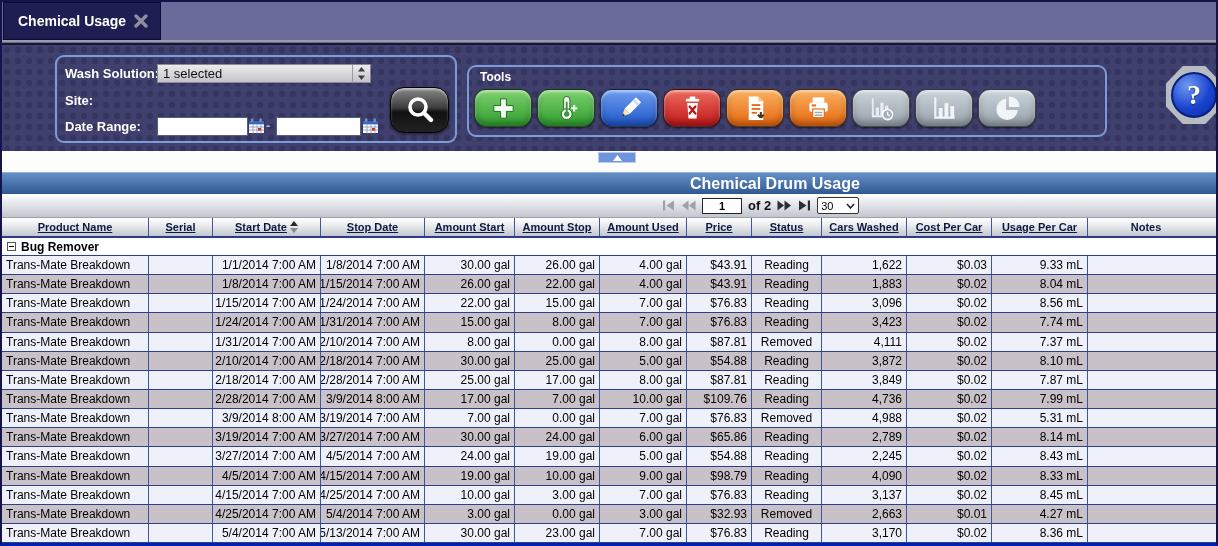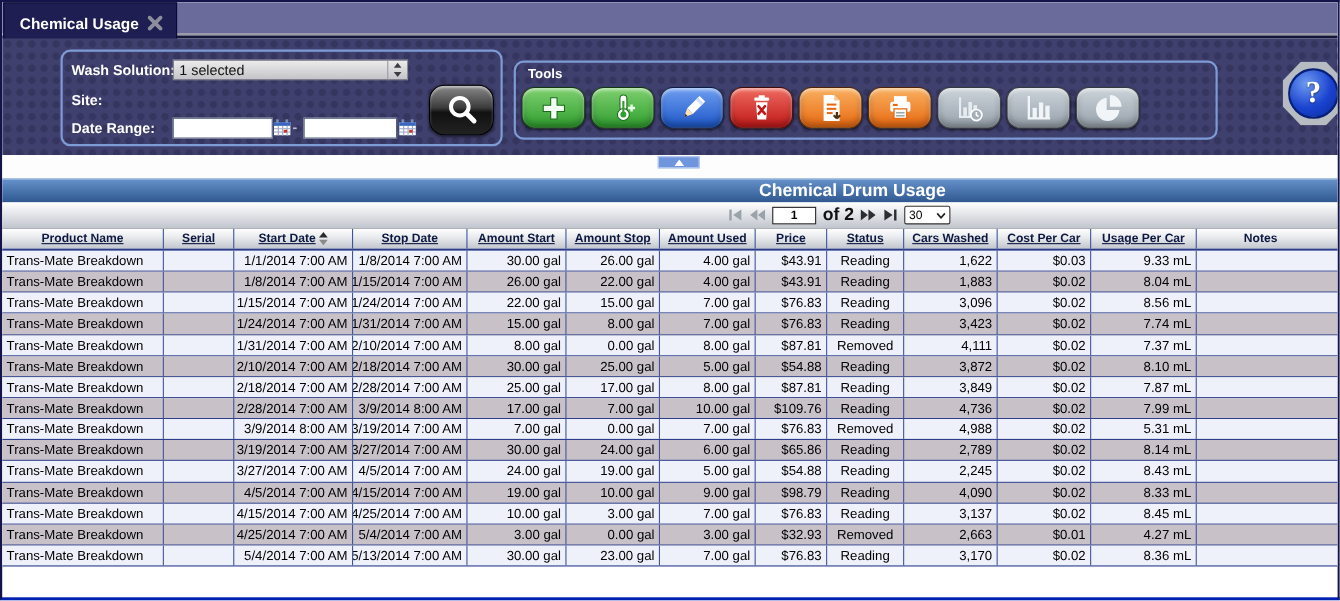--- a/index.html
+++ b/index.html
@@ -5,21 +5,21 @@
   * { margin:0; padding:0; box-sizing:border-box; }
   body { font-family:"Liberation Sans", sans-serif; background:#fff; }
   .app{
     position:relative; width:1218px; height:546px;
     border-left:2px solid #14144a; border-right:2px solid #14144a;
     border-top:2px solid #14144a; border-bottom:3px solid #0020b0;
     overflow:hidden; background:#fff;
     --cols:147px 64px 108px 104px 90px 85px 87px 65px 70px 85px 85px 96px 128px;
   }
   
-  .tabstrip{ height:28px; background:#6a6a9b; display:flex; }
+  .tabstrip{ height:38px; background:#6a6a9b; display:flex; }
   .tab{ margin-left:1px; height:38px; background:#1e1e52; border:1px solid #0b0b35;
         display:flex; align-items:center; gap:8px; padding:0 12px 0 14px; cursor:pointer; }
   .tab-title{ color:#fff; font-weight:bold; font-size:14px; }
   .strip-divider{ height:5px;
     background:linear-gradient(#9b9bac 0 40%, #6d6d80 40% 60%, #15153a 60% 100%); }
   
   .toolbar{ position:relative; height:106px; background-color:#40406e;
     background-image:radial-gradient(circle at 5px 5px, #35355f 3px, transparent 3.6px);
     background-size:11px 11px; }
   .panelbox{ position:absolute; border:2px solid #7d9cd6; border-radius:9px; }
@@ -74,21 +74,21 @@
     background:linear-gradient(#6590c9,#2e588f); border-top:1px solid #8fb2dd; }
   .grid-title span{ position:absolute; left:688px; top:0; line-height:21px;
     color:#fff; font-weight:bold; font-size:16px; }
   .pager{ position:relative; height:24px; background:linear-gradient(#ffffff,#c2c6ce);
     border-bottom:1px solid #9aa0a8; }
   .pager-controls{ position:absolute; left:660px; top:0; height:23px;
     display:flex; align-items:center; gap:6px; }
   .pg-btn{ background:none; border:none; padding:0; line-height:0; cursor:pointer; }
   .pg-input{ width:40px; height:16px; border:1px solid #222; font-size:11px; font-weight:bold;
     text-align:center; background:#fff; }
-  .pg-of{ font-size:16px; font-weight:bold; color:#111; }
+  .pg-of{ font-size:13px; font-weight:bold; color:#111; }
   .pg-select{ width:42px; height:17px; border:1px solid #333; border-radius:2px; background:#fff;
     display:flex; align-items:center; font-size:11px; padding:0 3px; cursor:pointer; }
   .pg-select svg{ margin-left:auto; }
   
   .grid-header{ display:grid; grid-template-columns:var(--cols); height:20px;
     background:linear-gradient(#ffffff, #e7e9ec 45%, #c2c6ce);
     border-bottom:2px solid #2b3c8a; }
   .hcell{ display:flex; align-items:center; justify-content:center; gap:3px;
     border-right:1px solid #3f549c; font-size:11px; font-weight:bold; color:#0d1840;
     white-space:nowrap; overflow:hidden; cursor:pointer; }
@@ -347,20 +347,29 @@
       <div class="hcell">
         <span class="hu">Cost Per Car</span>
       </div>
       <div class="hcell">
         <span class="hu">Usage Per Car</span>
       </div>
       <div class="hcell">
         <span>Notes</span>
       </div>
     </div>
+  <div class="group-row">
+    <span class="grp-toggle">
+      <svg width="9" height="9" viewBox="0 0 9 9">
+        <rect x="0.5" y="0.5" width="8" height="8" fill="#fff" stroke="#555"></rect>
+        <line x1="2" y1="4.5" x2="7" y2="4.5" stroke="#000" stroke-width="1"></line>
+      </svg>
+    </span>
+    <b>Bug Remover</b>
+  </div>
   <div class="grid-body" id="gridBody">
       <div class="row light">
         <div class="cell al">Trans-Mate Breakdown</div>
         <div class="cell ac"></div>
         <div class="cell ar">1/1/2014 7:00 AM</div>
         <div class="cell ar">1/8/2014 7:00 AM</div>
         <div class="cell ar">30.00 gal</div>
         <div class="cell ar">26.00 gal</div>
         <div class="cell ar">4.00 gal</div>
         <div class="cell ar">$43.91</div>

